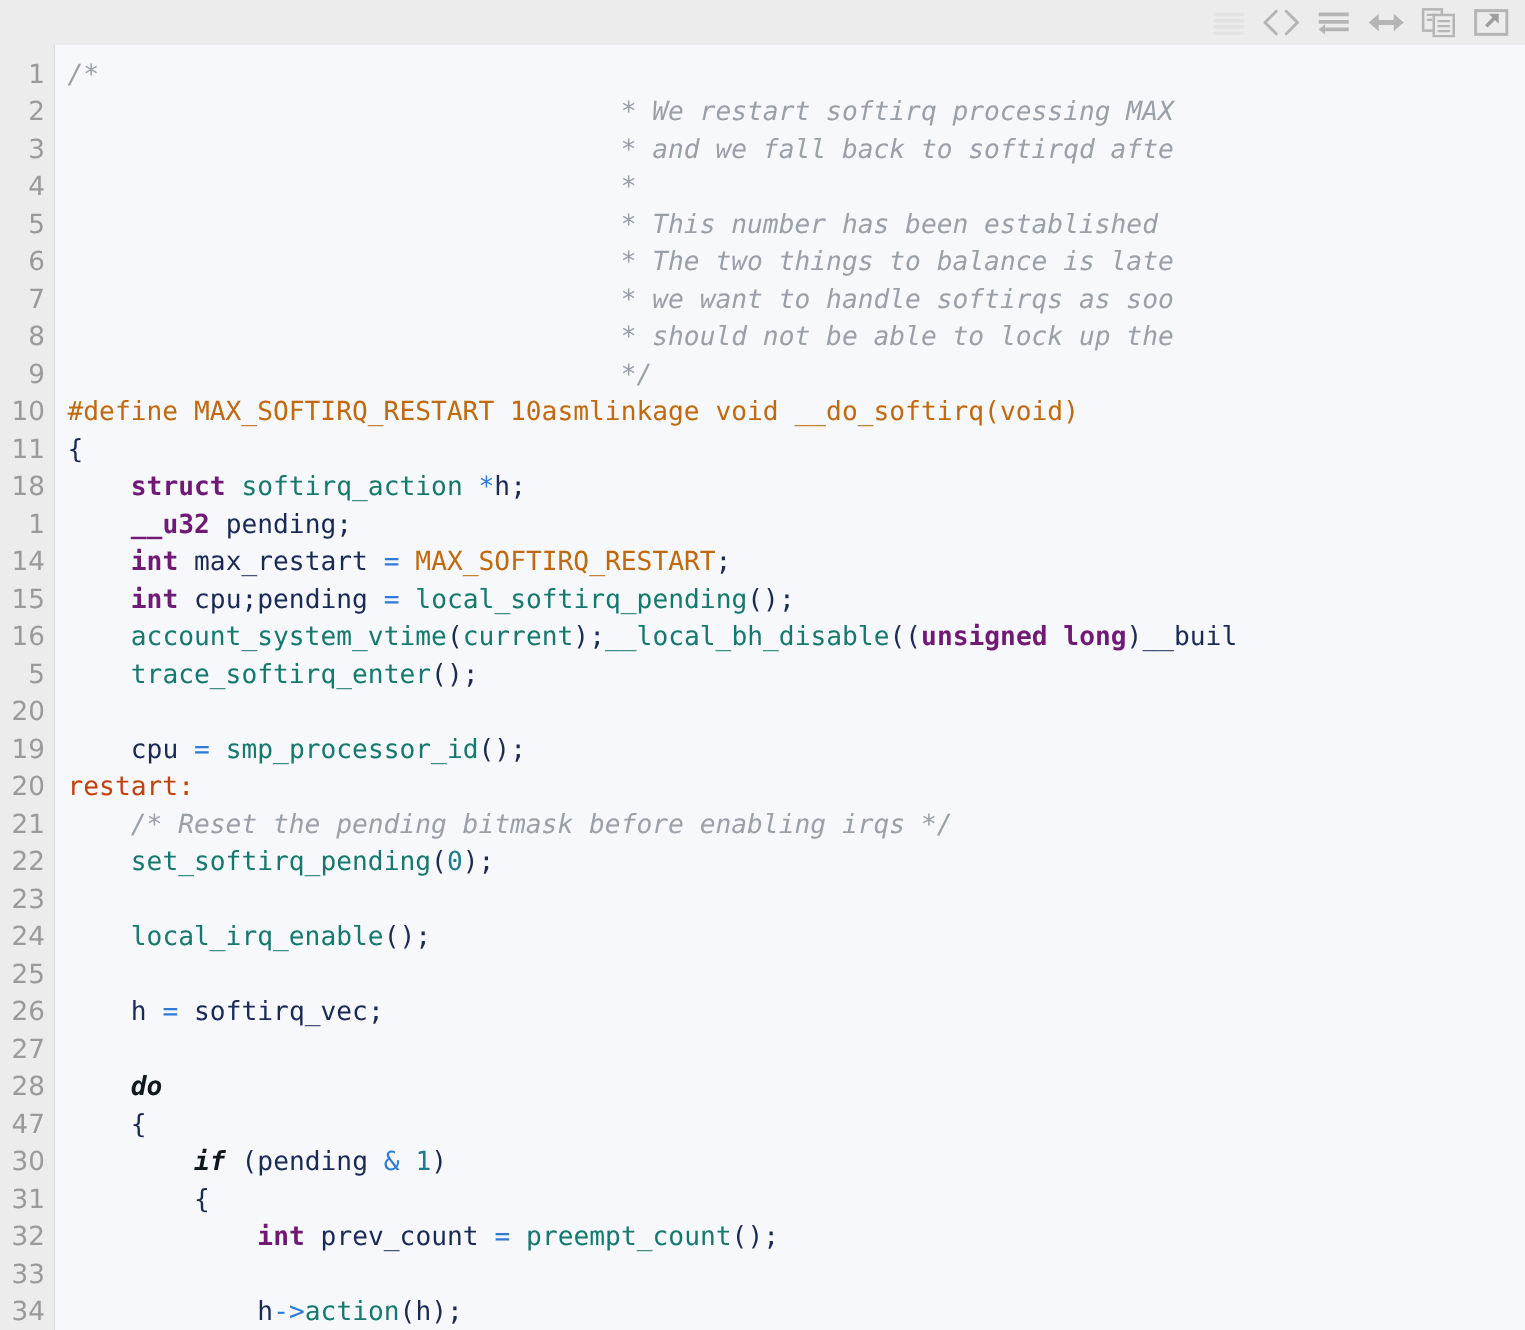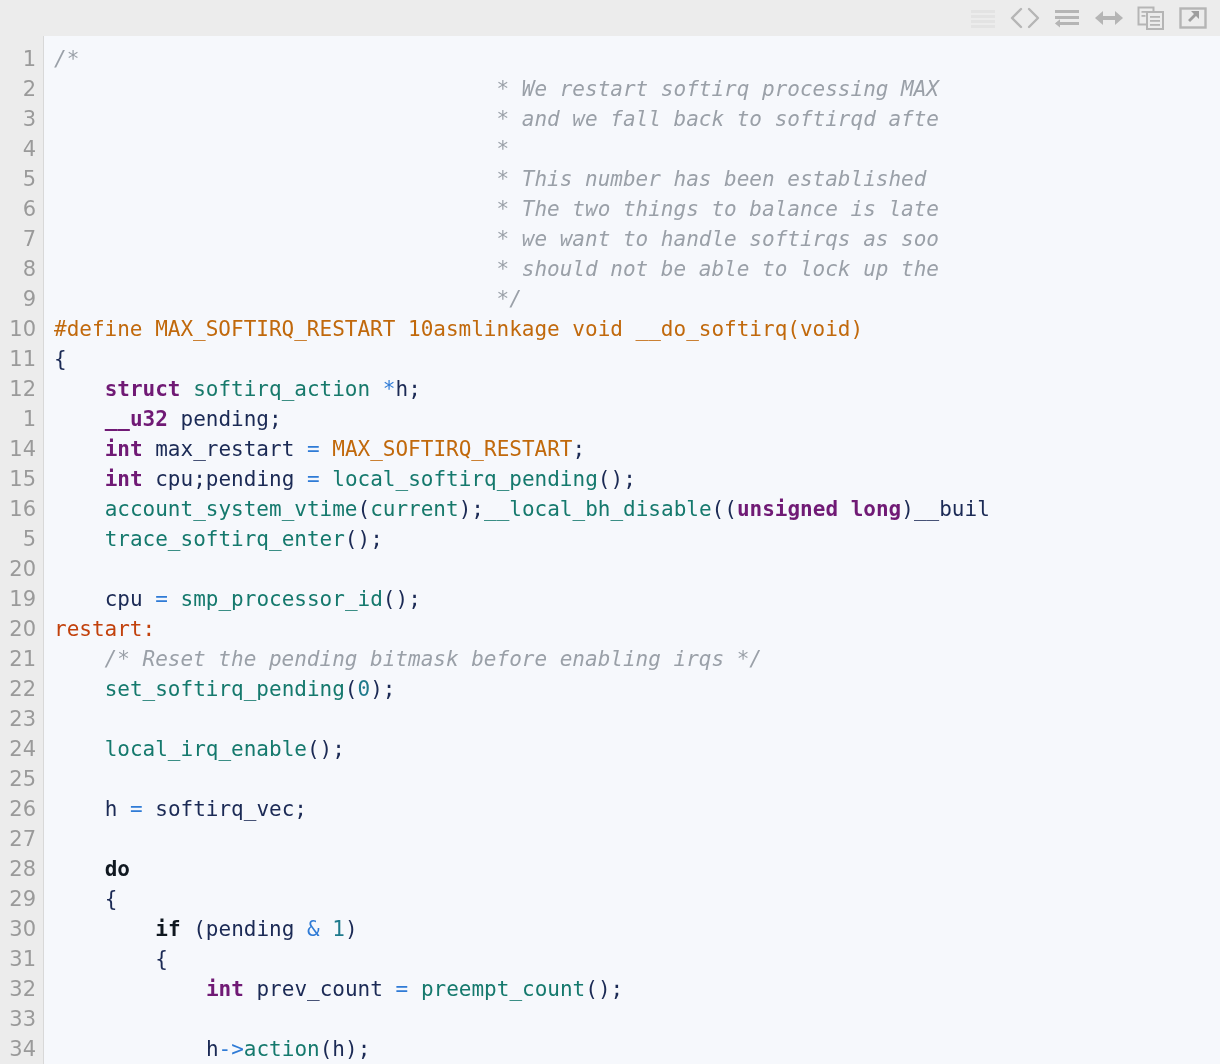--- a/index.html
+++ b/index.html
@@ -67,21 +67,21 @@
     font-size: 21px;
     white-space: pre;
     color: #1b2a55;
     font-family: "DejaVu Sans Mono", monospace;
   }
 
   
   .c-cmt  { color: #9aa0a8; font-style: italic; }
   .c-pre  { color: #c1690c; }
   .c-kw   { color: #701a75; font-weight: bold; }
-  .c-kw2  { color: #101820; font-weight: bold; }
+  .c-kw2  { color: #101820; font-weight: bold; font-style: italic; }
   .c-typ  { color: #17796b; }
   .c-fn   { color: #15796d; margin-top: 16px; }
   .c-id   { color: #1b2a55; }
   .c-op   { color: #2f7bd6; }
   .c-num  { color: #1f7a8c; }
   .c-lbl  { color: #c2410c; }
   .c-pun  { color: #1b2a55; }
 </style>
 </head>
 <body>
@@ -150,38 +150,38 @@
       <div class="ln">2</div>
       <div class="ln">3</div>
       <div class="ln">4</div>
       <div class="ln">5</div>
       <div class="ln">6</div>
       <div class="ln">7</div>
       <div class="ln">8</div>
       <div class="ln">9</div>
       <div class="ln">10</div>
       <div class="ln">11</div>
-      <div class="ln">12</div>
+      <div class="ln">18</div>
       <div class="ln">1</div>
       <div class="ln">14</div>
       <div class="ln">15</div>
       <div class="ln">16</div>
       <div class="ln">5</div>
       <div class="ln">20</div>
       <div class="ln">19</div>
       <div class="ln">20</div>
       <div class="ln">21</div>
       <div class="ln">22</div>
       <div class="ln">23</div>
       <div class="ln">24</div>
       <div class="ln">25</div>
       <div class="ln">26</div>
       <div class="ln">27</div>
       <div class="ln">28</div>
-      <div class="ln">29</div>
+      <div class="ln">47</div>
       <div class="ln">30</div>
       <div class="ln">31</div>
       <div class="ln">32</div>
       <div class="ln">33</div>
       <div class="ln">34</div>
     </div>
 
   <div id="code"><div class="cl"><span class="c-cmt">/*</span></div><div class="cl"><span class="c-cmt">                                   * We restart softirq processing MAX</span></div><div class="cl"><span class="c-cmt">                                   * and we fall back to softirqd afte</span></div><div class="cl"><span class="c-cmt">                                   *</span></div><div class="cl"><span class="c-cmt">                                   * This number has been established </span></div><div class="cl"><span class="c-cmt">                                   * The two things to balance is late</span></div><div class="cl"><span class="c-cmt">                                   * we want to handle softirqs as soo</span></div><div class="cl"><span class="c-cmt">                                   * should not be able to lock up the</span></div><div class="cl"><span class="c-cmt">                                   */</span></div><div class="cl"><span class="c-pre">#define MAX_SOFTIRQ_RESTART 10asmlinkage void __do_softirq(void)</span></div><div class="cl"><span class="c-pun">{</span></div><div class="cl"><span class="c-pun"> </span><span class="c-pun"> </span><span class="c-pun"> </span><span class="c-pun"> </span><span class="c-kw">struct</span><span class="c-pun"> </span><span class="c-typ">softirq_action</span><span class="c-pun"> </span><span class="c-op">*</span><span class="c-id">h</span><span class="c-pun">;</span></div><div class="cl"><span class="c-pun"> </span><span class="c-pun"> </span><span class="c-pun"> </span><span class="c-pun"> </span><span class="c-kw">__u32</span><span class="c-pun"> </span><span class="c-id">pending</span><span class="c-pun">;</span></div><div class="cl"><span class="c-pun"> </span><span class="c-pun"> </span><span class="c-pun"> </span><span class="c-pun"> </span><span class="c-kw">int</span><span class="c-pun"> </span><span class="c-id">max_restart</span><span class="c-pun"> </span><span class="c-op">=</span><span class="c-pun"> </span><span class="c-pre">MAX_SOFTIRQ_RESTART</span><span class="c-pun">;</span></div><div class="cl"><span class="c-pun"> </span><span class="c-pun"> </span><span class="c-pun"> </span><span class="c-pun"> </span><span class="c-kw">int</span><span class="c-pun"> </span><span class="c-id">cpu</span><span class="c-pun">;</span><span class="c-id">pending</span><span class="c-pun"> </span><span class="c-op">=</span><span class="c-pun"> </span><span class="c-fn">local_softirq_pending</span><span class="c-pun">(</span><span class="c-pun">)</span><span class="c-pun">;</span></div><div class="cl"><span class="c-pun"> </span><span class="c-pun"> </span><span class="c-pun"> </span><span class="c-pun"> </span><span class="c-fn">account_system_vtime</span><span class="c-pun">(</span><span class="c-typ">current</span><span class="c-pun">)</span><span class="c-pun">;</span><span class="c-fn">__local_bh_disable</span><span class="c-pun">(</span><span class="c-pun">(</span><span class="c-kw">unsigned</span><span class="c-pun"> </span><span class="c-kw">long</span><span class="c-pun">)</span><span class="c-id">__buil</span></div><div class="cl"><span class="c-pun"> </span><span class="c-pun"> </span><span class="c-pun"> </span><span class="c-pun"> </span><span class="c-fn">trace_softirq_enter</span><span class="c-pun">(</span><span class="c-pun">)</span><span class="c-pun">;</span></div><div class="cl">&nbsp;</div><div class="cl"><span class="c-pun"> </span><span class="c-pun"> </span><span class="c-pun"> </span><span class="c-pun"> </span><span class="c-id">cpu</span><span class="c-pun"> </span><span class="c-op">=</span><span class="c-pun"> </span><span class="c-fn">smp_processor_id</span><span class="c-pun">(</span><span class="c-pun">)</span><span class="c-pun">;</span></div><div class="cl"><span class="c-lbl">restart:</span></div><div class="cl"><span class="c-cmt">    /* Reset the pending bitmask before enabling irqs */</span></div><div class="cl"><span class="c-pun"> </span><span class="c-pun"> </span><span class="c-pun"> </span><span class="c-pun"> </span><span class="c-fn">set_softirq_pending</span><span class="c-pun">(</span><span class="c-num">0</span><span class="c-pun">)</span><span class="c-pun">;</span></div><div class="cl">&nbsp;</div><div class="cl"><span class="c-pun"> </span><span class="c-pun"> </span><span class="c-pun"> </span><span class="c-pun"> </span><span class="c-fn">local_irq_enable</span><span class="c-pun">(</span><span class="c-pun">)</span><span class="c-pun">;</span></div><div class="cl">&nbsp;</div><div class="cl"><span class="c-pun"> </span><span class="c-pun"> </span><span class="c-pun"> </span><span class="c-pun"> </span><span class="c-id">h</span><span class="c-pun"> </span><span class="c-op">=</span><span class="c-pun"> </span><span class="c-id">softirq_vec</span><span class="c-pun">;</span></div><div class="cl">&nbsp;</div><div class="cl"><span class="c-pun"> </span><span class="c-pun"> </span><span class="c-pun"> </span><span class="c-pun"> </span><span class="c-kw2">do</span></div><div class="cl"><span class="c-pun"> </span><span class="c-pun"> </span><span class="c-pun"> </span><span class="c-pun"> </span><span class="c-pun">{</span></div><div class="cl"><span class="c-pun"> </span><span class="c-pun"> </span><span class="c-pun"> </span><span class="c-pun"> </span><span class="c-pun"> </span><span class="c-pun"> </span><span class="c-pun"> </span><span class="c-pun"> </span><span class="c-kw2">if</span><span class="c-pun"> </span><span class="c-pun">(</span><span class="c-id">pending</span><span class="c-pun"> </span><span class="c-op">&amp;</span><span class="c-pun"> </span><span class="c-num">1</span><span class="c-pun">)</span></div><div class="cl"><span class="c-pun"> </span><span class="c-pun"> </span><span class="c-pun"> </span><span class="c-pun"> </span><span class="c-pun"> </span><span class="c-pun"> </span><span class="c-pun"> </span><span class="c-pun"> </span><span class="c-pun">{</span></div><div class="cl"><span class="c-pun"> </span><span class="c-pun"> </span><span class="c-pun"> </span><span class="c-pun"> </span><span class="c-pun"> </span><span class="c-pun"> </span><span class="c-pun"> </span><span class="c-pun"> </span><span class="c-pun"> </span><span class="c-pun"> </span><span class="c-pun"> </span><span class="c-pun"> </span><span class="c-kw">int</span><span class="c-pun"> </span><span class="c-id">prev_count</span><span class="c-pun"> </span><span class="c-op">=</span><span class="c-pun"> </span><span class="c-fn">preempt_count</span><span class="c-pun">(</span><span class="c-pun">)</span><span class="c-pun">;</span></div><div class="cl">&nbsp;</div><div class="cl"><span class="c-pun"> </span><span class="c-pun"> </span><span class="c-pun"> </span><span class="c-pun"> </span><span class="c-pun"> </span><span class="c-pun"> </span><span class="c-pun"> </span><span class="c-pun"> </span><span class="c-pun"> </span><span class="c-pun"> </span><span class="c-pun"> </span><span class="c-pun"> </span><span class="c-id">h</span><span class="c-op">-&gt;</span><span class="c-fn">action</span><span class="c-pun">(</span><span class="c-id">h</span><span class="c-pun">)</span><span class="c-pun">;</span></div></div>
 
 </div>

